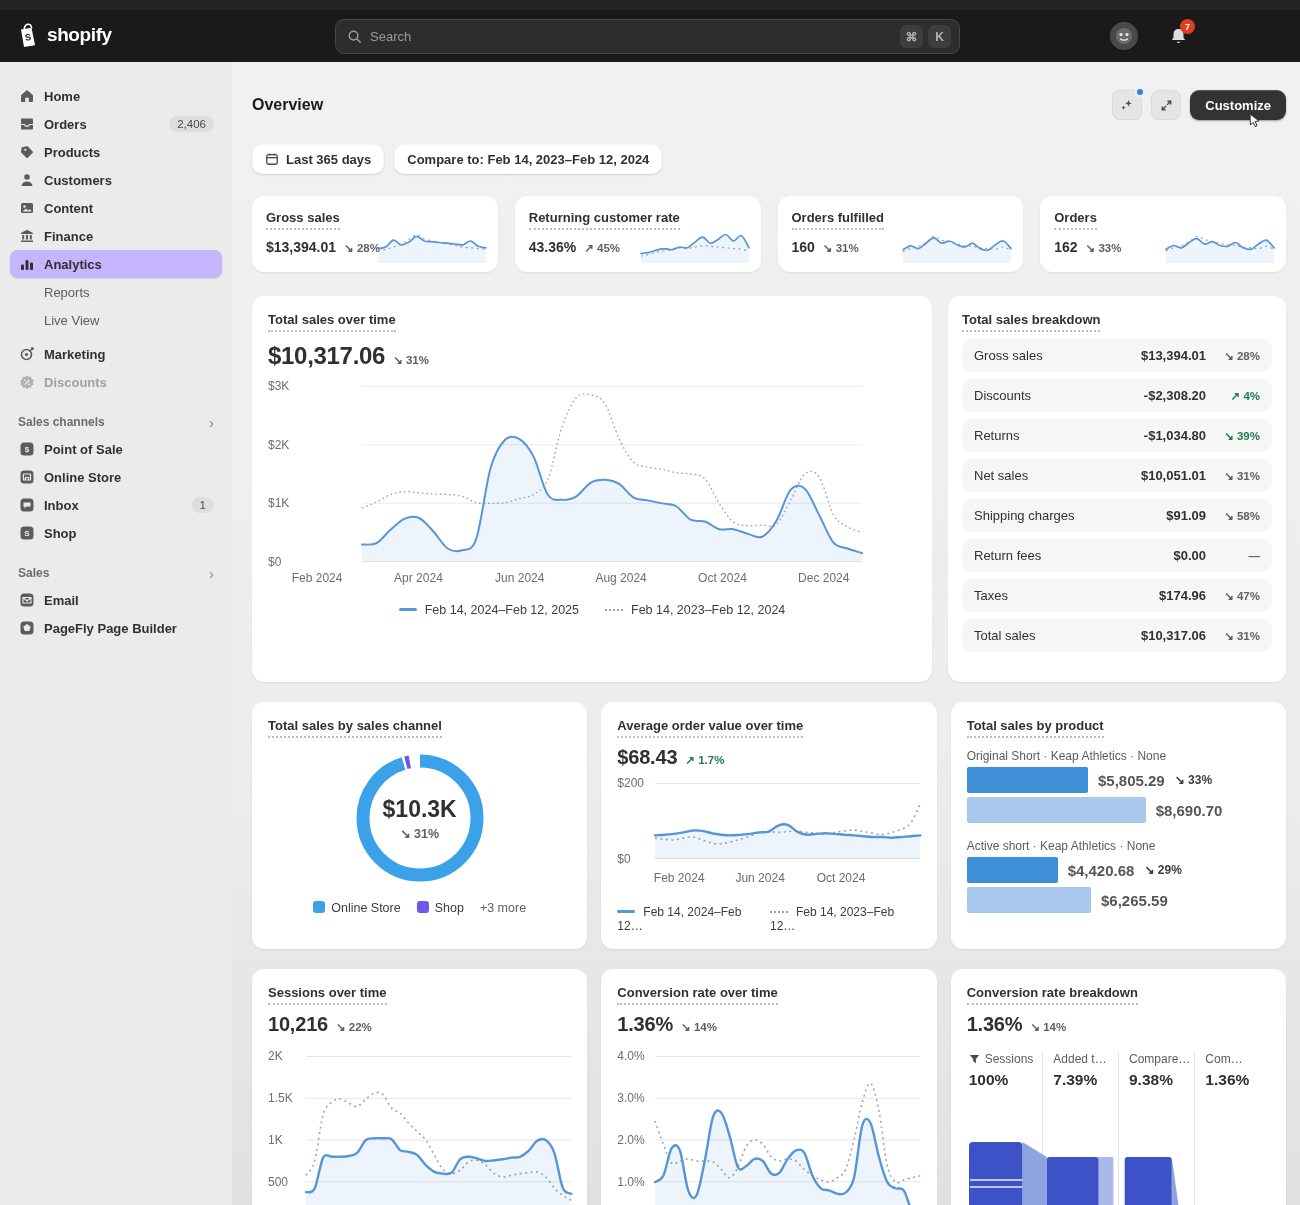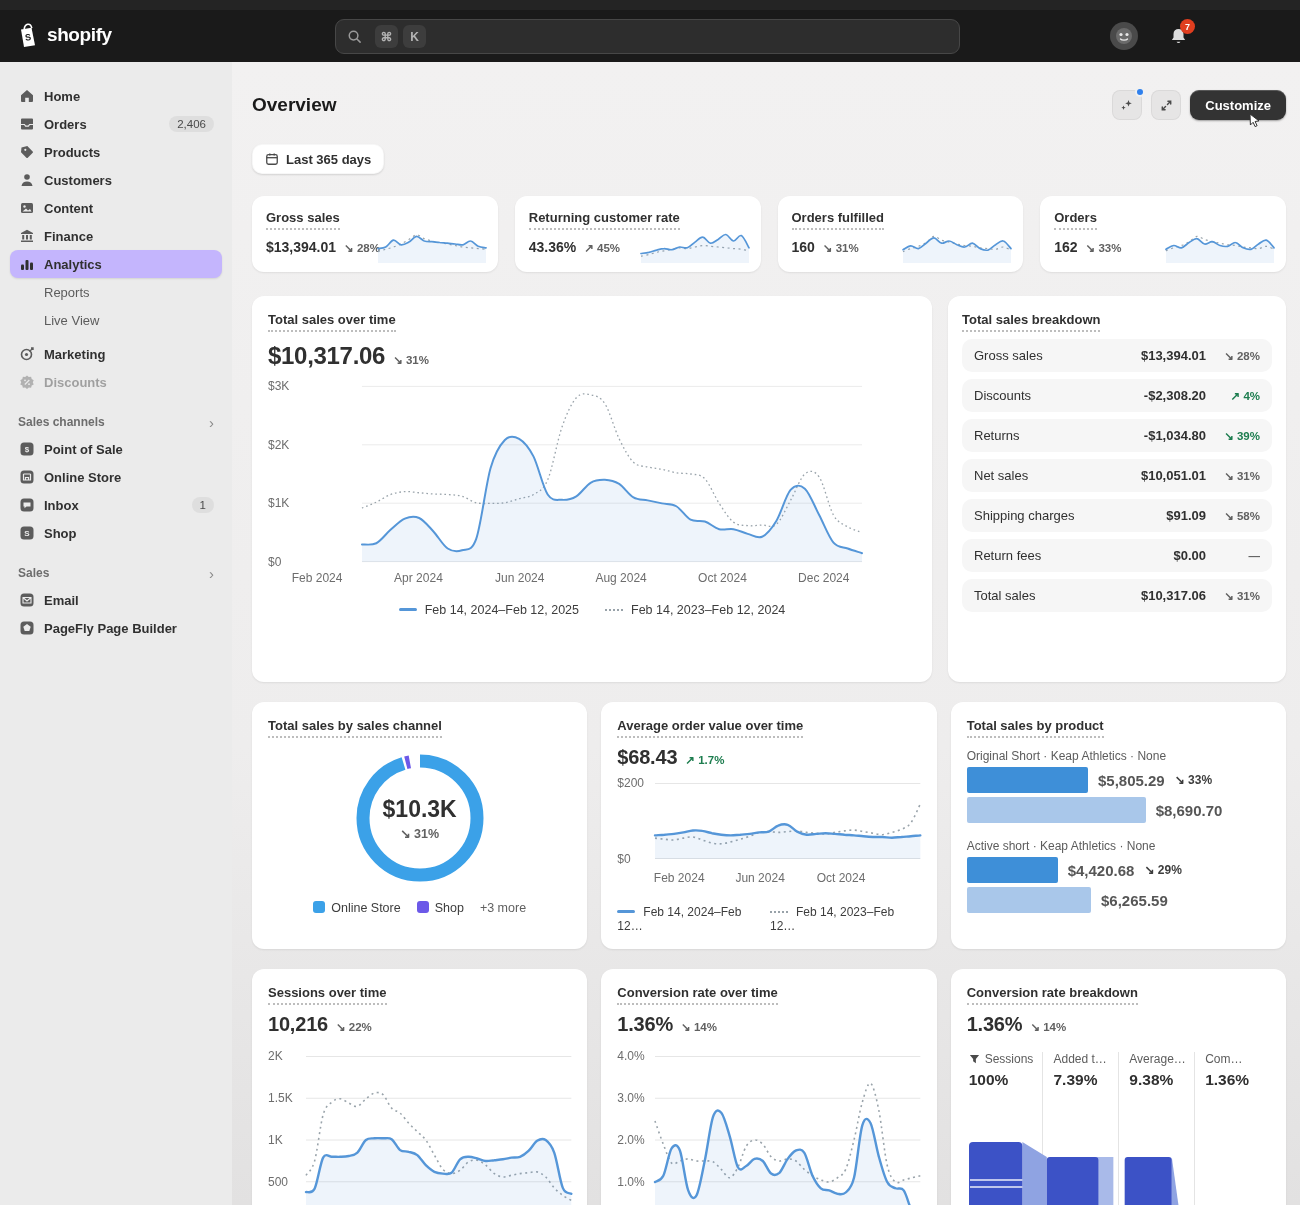--- a/index.html
+++ b/index.html
@@ -39,21 +39,21 @@
     color:#4a4a4a; padding:2px 8px; }
   .side-gap { height:6px; }
   .section-head { display:flex; align-items:center; justify-content:space-between; height:26px; margin-top:13px;
     padding:0 8px; font-size:12px; font-weight:600; color:#6d6d6d; }
   .chev { color:#8a8a8a; font-size:15px; font-weight:400; }
 
   
   .main { position:absolute; left:232px; top:62px; right:0; bottom:0; overflow:hidden;
     background:linear-gradient(180deg,#f2f1f1 0%,#eeeded 60%,#e2e1e1 100%); padding:26px 14px 0 20px; }
   .page-head { display:flex; align-items:center; justify-content:space-between; height:34px; }
-  .page-title { font-size:19px; font-weight:700; color:#1a1a1a; }
+  .page-title { font-size:16px; font-weight:700; color:#1a1a1a; }
   .actions { display:flex; align-items:center; gap:9px; }
   .icon-btn { position:relative; width:30px; height:30px; border-radius:8px; background:#e6e5e5;
     display:flex; align-items:center; justify-content:center; box-shadow:inset 0 0 0 1px rgba(0,0,0,.05); }
   .blue-dot { position:absolute; top:-3px; right:-3px; width:10px; height:10px; border-radius:50%;
     background:#2f80ed; border:2px solid #f1f1f1; }
   .customize-btn { position:relative; height:30px; padding:0 15px; border-radius:9px; background:#333;
     color:#fff; font-size:13px; font-weight:600; display:flex; align-items:center;
     box-shadow:inset 0 1px 0 rgba(255,255,255,.18), 0 1px 2px rgba(0,0,0,.35); }
   .cursor { position:absolute; right:24px; bottom:-8px; }
 
@@ -139,20 +139,21 @@
         <path d="M8.2 7.2c.3-2.6 1.7-4.6 3.6-4.9 1.9-.3 3.4 1.4 4 3.8" fill="none" stroke="#fff" stroke-width="1.6"></path>
         <text x="9.2" y="18.5" font-size="9" font-weight="bold" fill="#1a1a1a" transform="rotate(-8 12 16)">S</text>
       </svg>
       <span class="logo-word">shopify</span>
     </div>
     <div class="searchbox">
       <svg width="15" height="15" viewBox="0 0 16 16" style="margin-right:8px;">
         <circle cx="7" cy="7" r="4.6" fill="none" stroke="#9a9a9a" stroke-width="1.6"></circle>
         <line x1="10.6" y1="10.6" x2="14" y2="14" stroke="#9a9a9a" stroke-width="1.6" stroke-linecap="round"></line>
       </svg>
+      <input type="text" placeholder="Search" style="">
       <span class="kbd">⌘</span>
       <span class="kbd">K</span>
     </div>
     <div class="top-right">
       <div class="avatar">
         <svg width="18" height="18" viewBox="0 0 18 18">
           <circle cx="9" cy="9" r="8" fill="#6b6b6b"></circle>
           <circle cx="6" cy="7.5" r="1.6" fill="#e8e8e8"></circle>
           <circle cx="12" cy="7.5" r="1.6" fill="#e8e8e8"></circle>
           <path d="M5.5 12c1.2 1.6 5.8 1.6 7 0" stroke="#e8e8e8" stroke-width="1.3" fill="none" stroke-linecap="round"></path>
@@ -356,20 +357,23 @@
 
     <div class="filters">
       <div class="pill">
         <svg width="14" height="14" viewBox="0 0 16 16">
           <rect x="2" y="3" width="12" height="11" rx="2" fill="none" stroke="#4a4a4a" stroke-width="1.5"></rect>
           <line x1="2" y1="6.5" x2="14" y2="6.5" stroke="#4a4a4a" stroke-width="1.5"></line>
           <line x1="5.5" y1="1.8" x2="5.5" y2="4" stroke="#4a4a4a" stroke-width="1.5"></line>
           <line x1="10.5" y1="1.8" x2="10.5" y2="4" stroke="#4a4a4a" stroke-width="1.5"></line>
         </svg>
         <span>Last 365 days</span>
+      </div>
+      <div class="pill">
+        <span>Compare to: Feb 14, 2023–Feb 12, 2024</span>
       </div>
     </div>
 
     <div class="kpi-row">
       <div class="card kpi">
         <span class="card-title">Gross sales</span>
         <div class="value-row">
           <span class="val">$13,394.01</span>
           <span class="delta">↘ 28%</span>
         </div>
@@ -480,20 +484,25 @@
           </div>
           <div class="bd-row">
             <span>Shipping charges</span>
             <span class="bd-val">$91.09</span>
             <span class="bd-delta">↘ 58%</span>
           </div>
           <div class="bd-row">
             <span>Return fees</span>
             <span class="bd-val">$0.00</span>
             <span class="bd-delta">—</span>
+          </div>
+          <div class="bd-row">
+            <span>Taxes</span>
+            <span class="bd-val">$174.96</span>
+            <span class="bd-delta">↘ 47%</span>
           </div>
           <div class="bd-row">
             <span>Total sales</span>
             <span class="bd-val">$10,317.06</span>
             <span class="bd-delta">↘ 31%</span>
           </div>
         </div>
       </div>
     </div>
 
@@ -646,21 +655,21 @@
             <div class="fs-val">100%</div>
           </div>
           <div class="fstep">
             <div class="fs-label">
                 <span>Added t…</span>
               </div>
             <div class="fs-val">7.39%</div>
           </div>
           <div class="fstep">
             <div class="fs-label">
-                <span>Average…</span>
+                <span>Compare…</span>
               </div>
             <div class="fs-val">9.38%</div>
           </div>
           <div class="fstep">
             <div class="fs-label">
                 <span>Com…</span>
               </div>
             <div class="fs-val">1.36%</div>
           </div>
           <svg class="funnel-svg" viewBox="0 0 303.34375 164">

